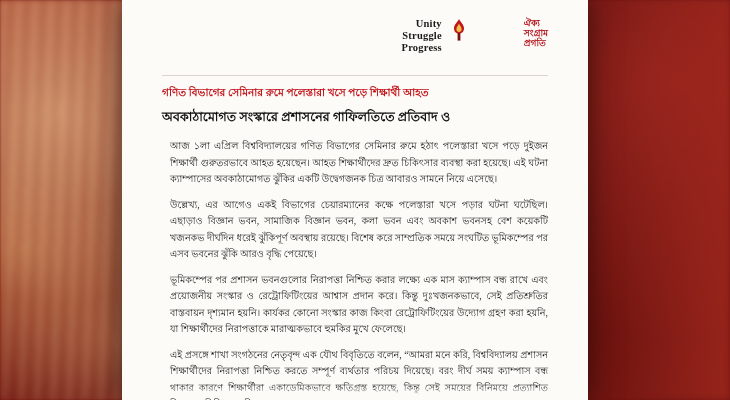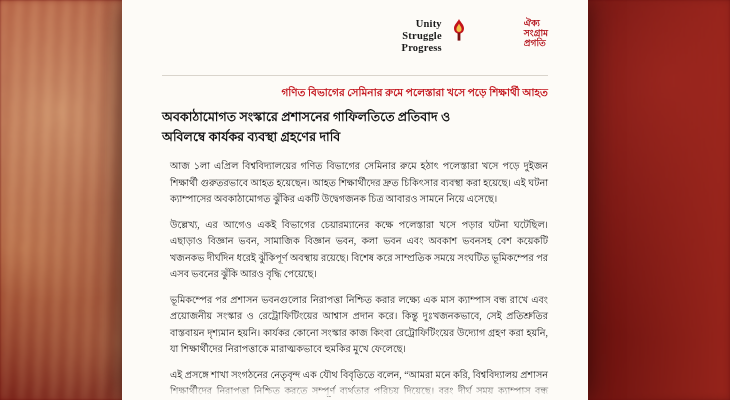--- a/index.html
+++ b/index.html
@@ -134,21 +134,21 @@
   }
   .rule {
     margin: 5px 0 0 0;
     border: 0;
     border-top: 1px solid #d9d4cc;
   }
 
   
   .kicker {
     margin-top: 10px;
-    text-align: right;
+    text-align: left;
     color: #c3141c;
     font-size: 10.5px;
     font-weight: bold;
     line-height: 1.35;
   }
   .headline {
     margin-top: 7px;
     color: #111;
     font-size: 12.5px;
     font-weight: bold;
@@ -213,21 +213,20 @@
         </div>
       </div>
 
 
       <hr class="rule">
 
       <div class="kicker">গণিত বিভাগের সেমিনার রুমে পলেস্তারা খসে পড়ে শিক্ষার্থী আহত</div>
 
       <div class="headline">
         <div>অবকাঠামোগত সংস্কারে প্রশাসনের গাফিলতিতে প্রতিবাদ ও</div>
-        <div>অবিলম্বে কার্যকর ব্যবস্থা গ্রহণের দাবি</div>
       </div>
 
       <div class="body">
         <p class="para">আজ ১লা এপ্রিল বিশ্ববিদ্যালয়ের গণিত বিভাগের সেমিনার রুমে হঠাৎ পলেস্তারা খসে পড়ে দুইজন শিক্ষার্থী গুরুতরভাবে আহত হয়েছেন। আহত শিক্ষার্থীদের দ্রুত চিকিৎসার ব্যবস্থা করা হয়েছে। এই ঘটনা ক্যাম্পাসের অবকাঠামোগত ঝুঁকির একটি উদ্বেগজনক চিত্র আবারও সামনে নিয়ে এসেছে।</p>
         <p class="para">উল্লেখ্য, এর আগেও একই বিভাগের চেয়ারম্যানের কক্ষে পলেস্তারা খসে পড়ার ঘটনা ঘটেছিল। এছাড়াও বিজ্ঞান ভবন, সামাজিক বিজ্ঞান ভবন, কলা ভবন এবং অবকাশ ভবনসহ বেশ কয়েকটি খজনকভ দীর্ঘদিন ধরেই ঝুঁকিপূর্ণ অবস্থায় রয়েছে। বিশেষ করে সাম্প্রতিক সময়ে সংঘটিত ভূমিকম্পের পর এসব ভবনের ঝুঁকি আরও বৃদ্ধি পেয়েছে।</p>
         <p class="para">ভূমিকম্পের পর প্রশাসন ভবনগুলোর নিরাপত্তা নিশ্চিত করার লক্ষ্যে এক মাস ক্যাম্পাস বন্ধ রাখে এবং প্রয়োজনীয় সংস্কার ও রেট্রোফিটিংয়ের আশ্বাস প্রদান করে। কিন্তু দুঃখজনকভাবে, সেই প্রতিশ্রুতির বাস্তবায়ন দৃশ্যমান হয়নি। কার্যকর কোনো সংস্কার কাজ কিংবা রেট্রোফিটিংয়ের উদ্যোগ গ্রহণ করা হয়নি, যা শিক্ষার্থীদের নিরাপত্তাকে মারাত্মকভাবে হুমকির মুখে ফেলেছে।</p>
         <p class="para">এই প্রসঙ্গে শাখা সংগঠনের নেতৃবৃন্দ এক যৌথ বিবৃতিতে বলেন, “আমরা মনে করি, বিশ্ববিদ্যালয় প্রশাসন শিক্ষার্থীদের নিরাপত্তা নিশ্চিত করতে সম্পূর্ণ ব্যর্থতার পরিচয় দিয়েছে। বরং দীর্ঘ সময় ক্যাম্পাস বন্ধ থাকার কারণে শিক্ষার্থীরা একাডেমিকভাবে ক্ষতিগ্রস্ত হয়েছে, কিন্তু সেই সময়ের বিনিময়ে প্রত্যাশিত নিরাপত্তা নিশ্চিত হয়নি।</p>
 
       </div>
 

